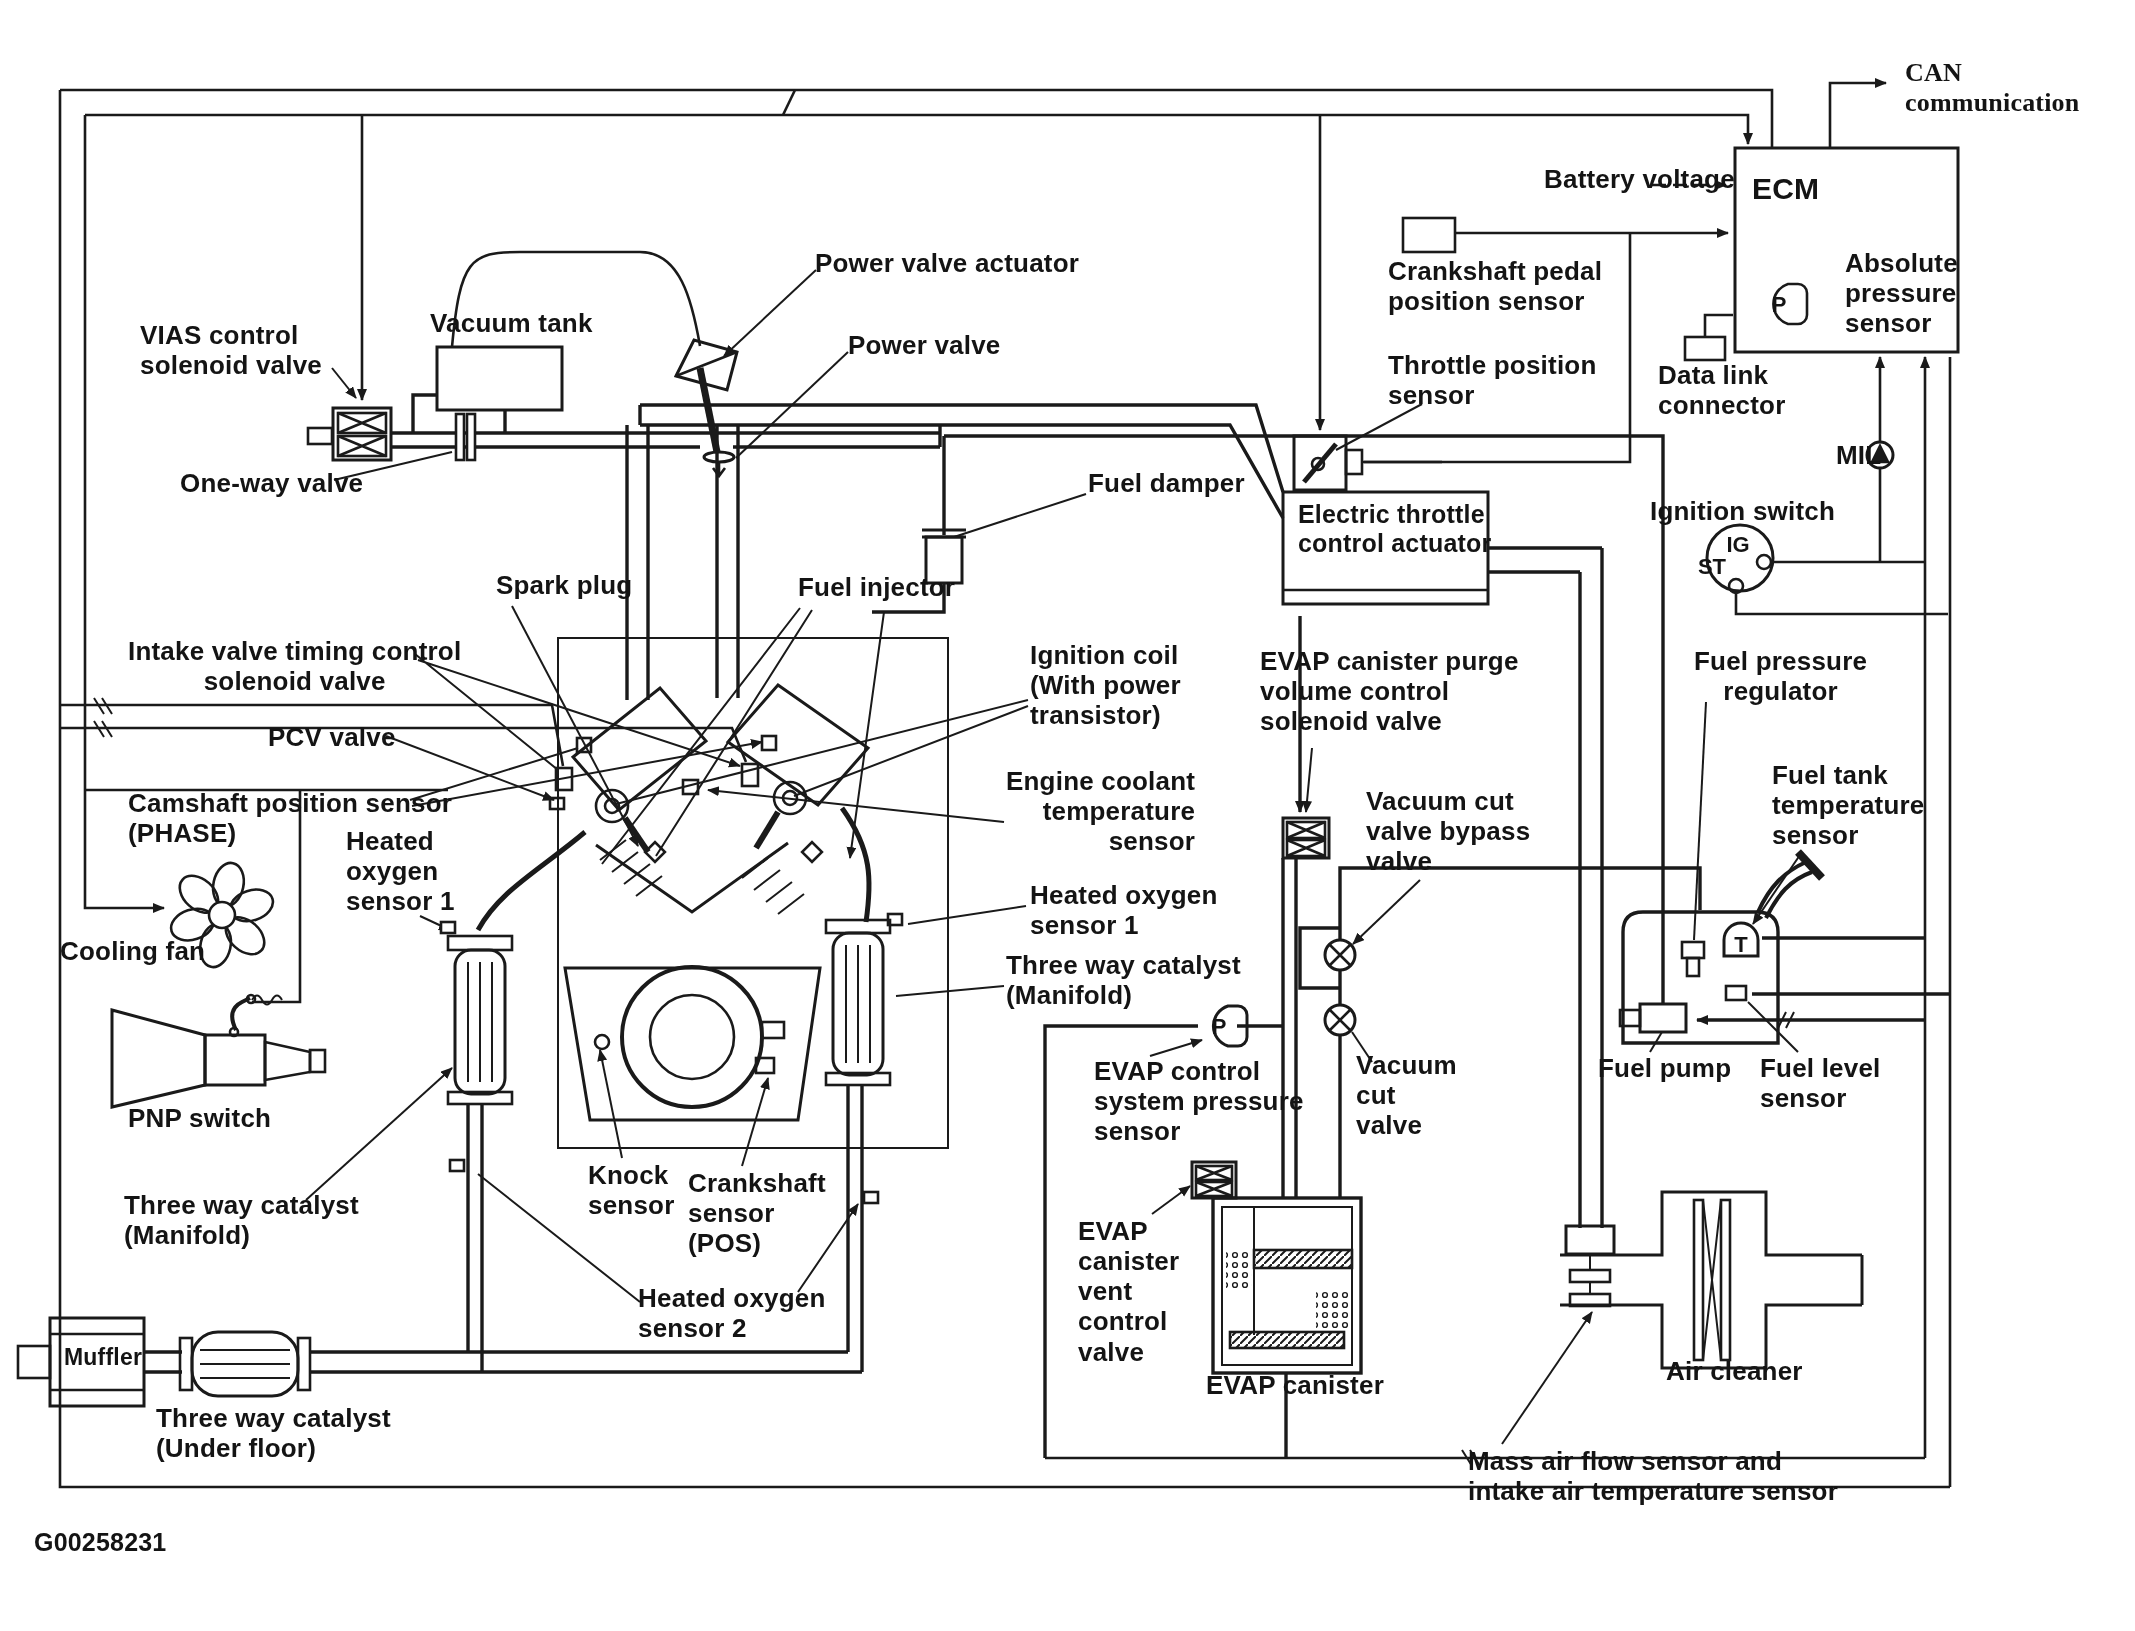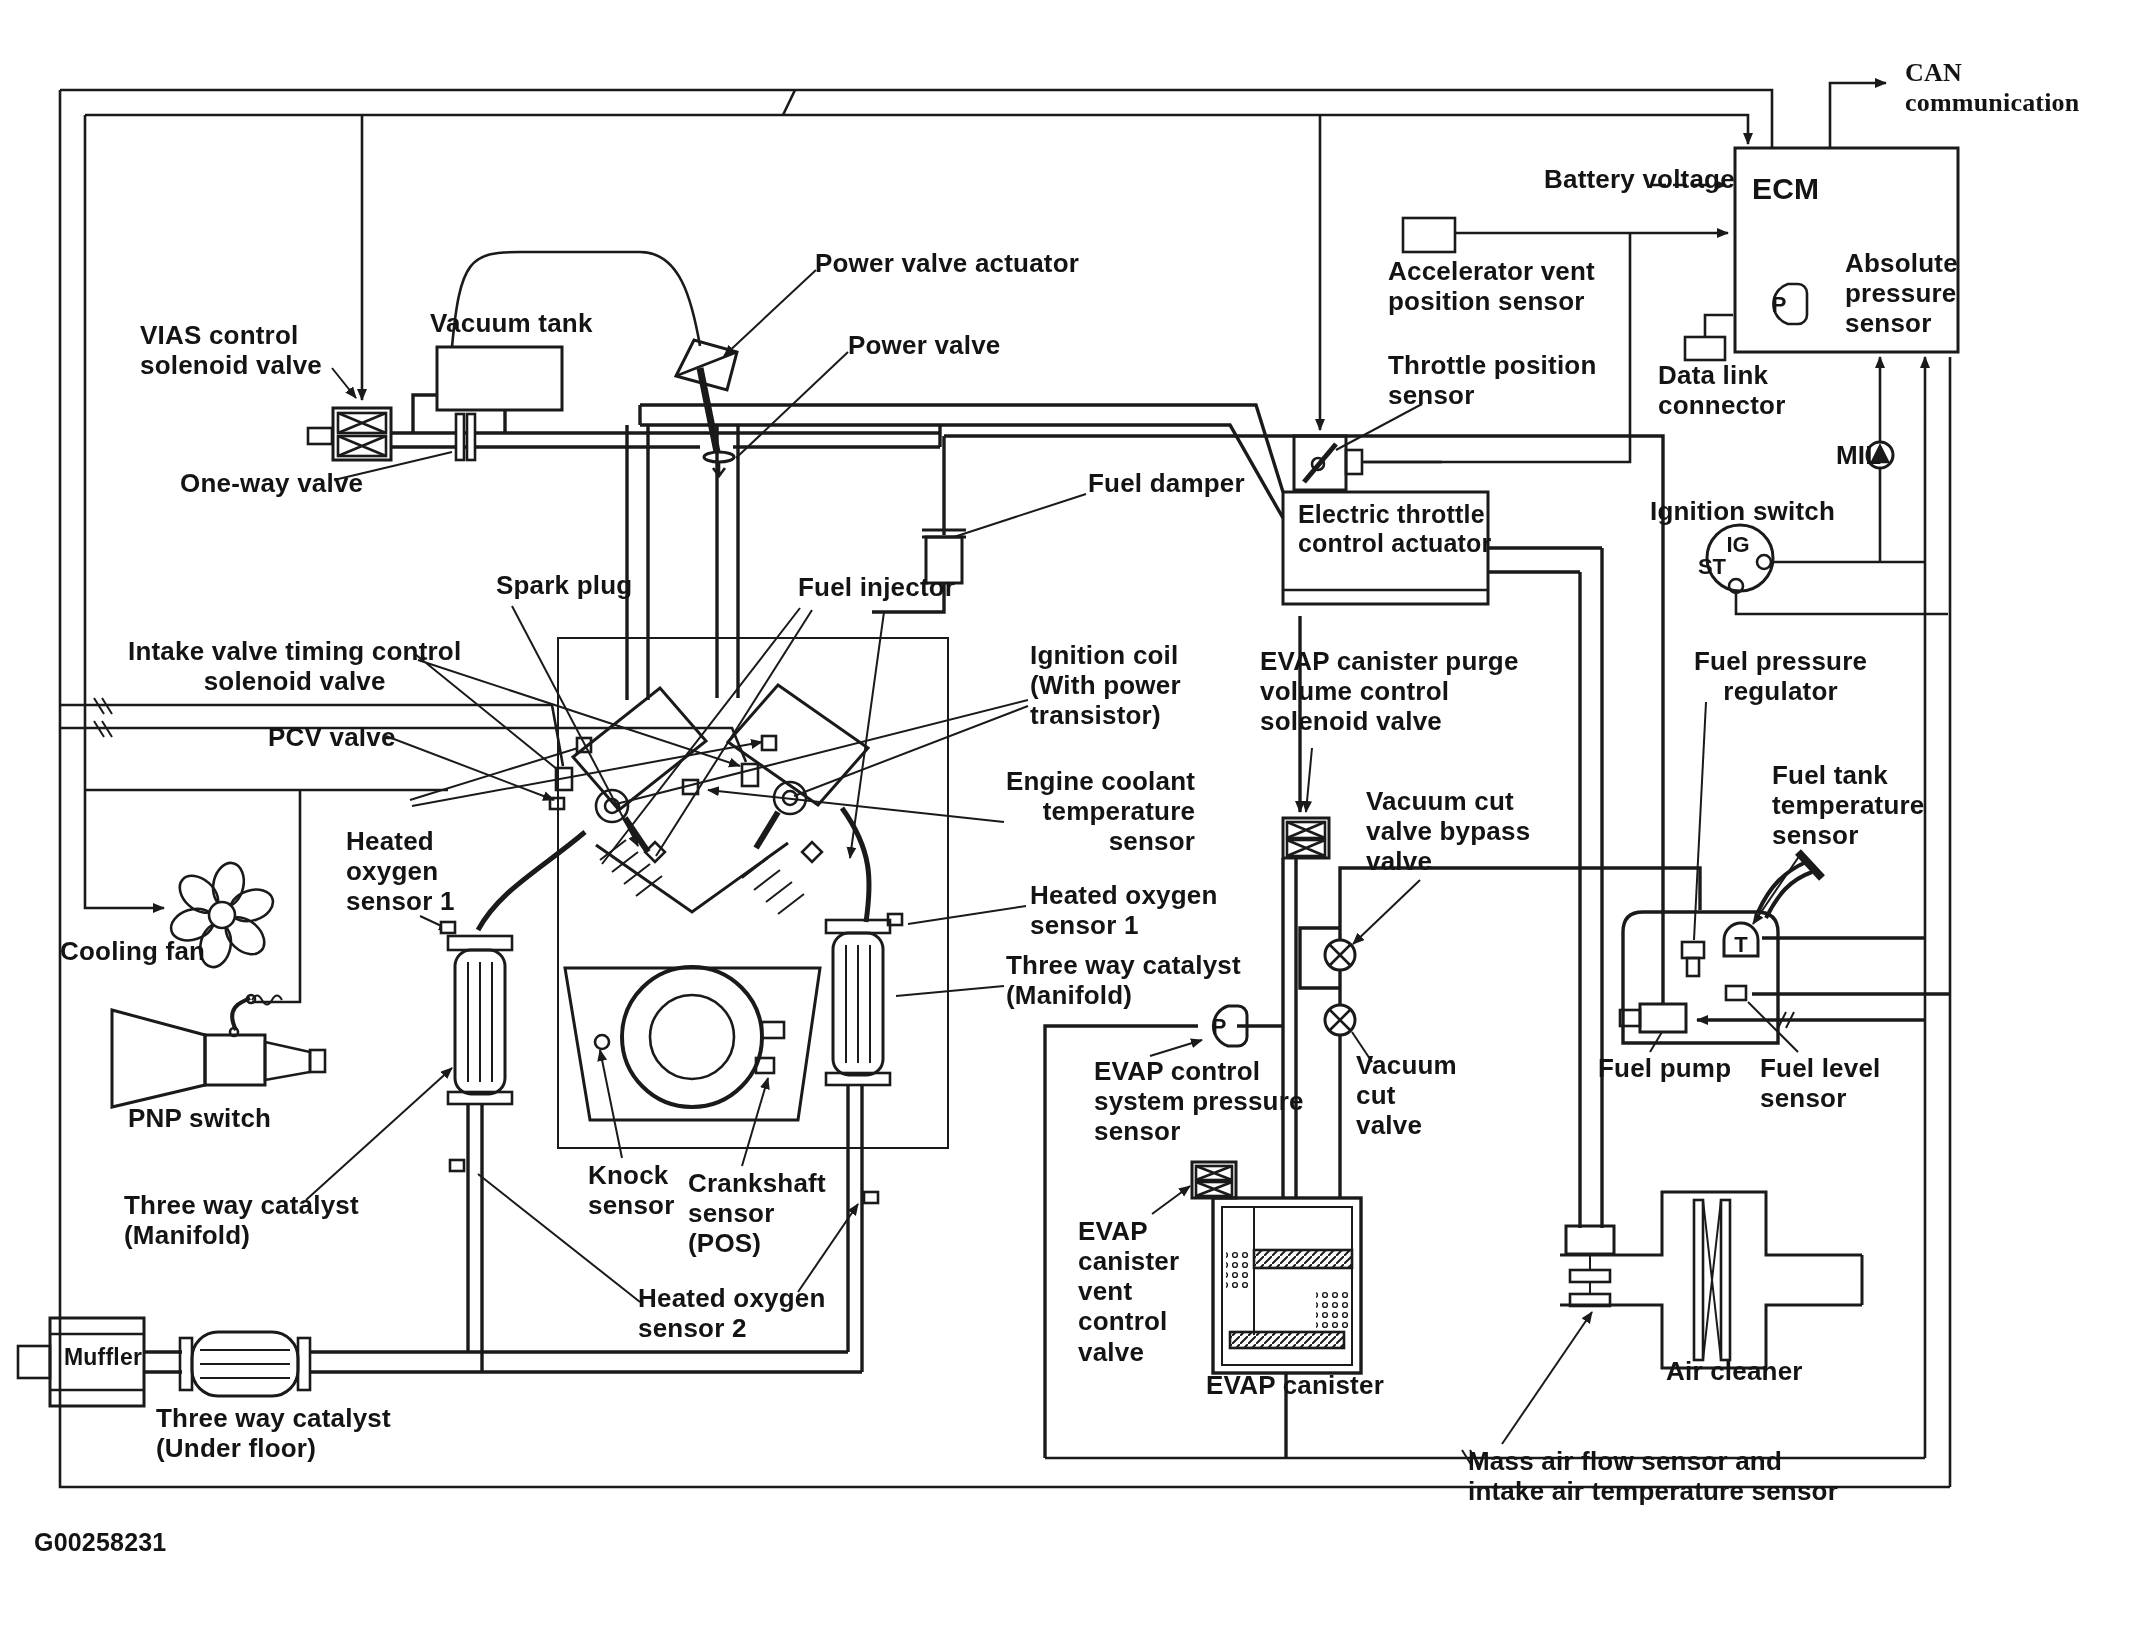--- a/index.html
+++ b/index.html
@@ -344,21 +344,21 @@
 solenoid valve</div>
       <div class="lbl" style="left: 430px; top: 308px;">Vacuum tank</div>
       <div class="lbl" style="left: 180px; top: 468px;">One-way valve</div>
       <div class="lbl" style="left: 815px; top: 248px;">Power valve actuator</div>
       <div class="lbl" style="left: 848px; top: 330px;">Power valve</div>
       <div class="lbl" style="left: 1088px; top: 468px;">Fuel damper</div>
       <div class="lbl" style="left: 1544px; top: 164px;">Battery voltage</div>
       <div class="lbl" style="left: 1752px; top: 172px; font-size: 30px;">ECM</div>
       <div class="lbl" style="left: 1905px; top: 58px; font-family: Liberation Serif, serif;">CAN
 communication</div>
-      <div class="lbl" style="left: 1388px; top: 256px;">Accelerator vent
+      <div class="lbl" style="left: 1388px; top: 256px;">Crankshaft pedal
 position sensor</div>
       <div class="lbl" style="left: 1845px; top: 248px;">Absolute
 pressure
 sensor</div>
       <div class="lbl" style="left: 1658px; top: 360px;">Data link
 connector</div>
       <div class="lbl" style="left: 1388px; top: 350px;">Throttle position
 sensor</div>
       <div class="lbl" style="left: 1836px; top: 440px;">MIL</div>
       <div class="lbl" style="left: 1650px; top: 496px;">Ignition switch</div>
@@ -376,20 +376,22 @@
 solenoid valve</div>
       <div class="lbl" style="left: 1694px; top: 646px; text-align: center;">Fuel pressure
 regulator</div>
       <div class="lbl" style="left: 268px; top: 722px;">PCV valve</div>
       <div class="lbl" style="left: 1366px; top: 786px;">Vacuum cut
 valve bypass
 valve</div>
       <div class="lbl" style="left: 1772px; top: 760px;">Fuel tank
 temperature
 sensor</div>
+      <div class="lbl" style="left: 128px; top: 788px;">Camshaft position sensor
+(PHASE)</div>
       <div class="lbl" style="left: 1006px; top: 766px; text-align: right;">Engine coolant
 temperature
 sensor</div>
       <div class="lbl" style="left: 346px; top: 826px;">Heated
 oxygen
 sensor 1</div>
       <div class="lbl" style="left: 1030px; top: 880px;">Heated oxygen
 sensor 1</div>
       <div class="lbl" style="left: 1006px; top: 950px;">Three way catalyst
 (Manifold)</div>

